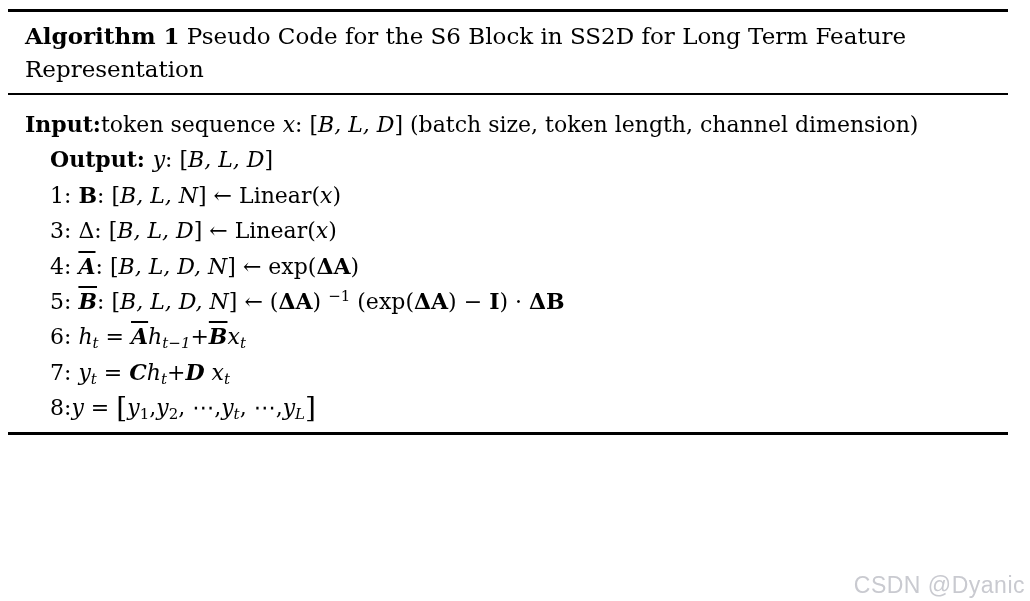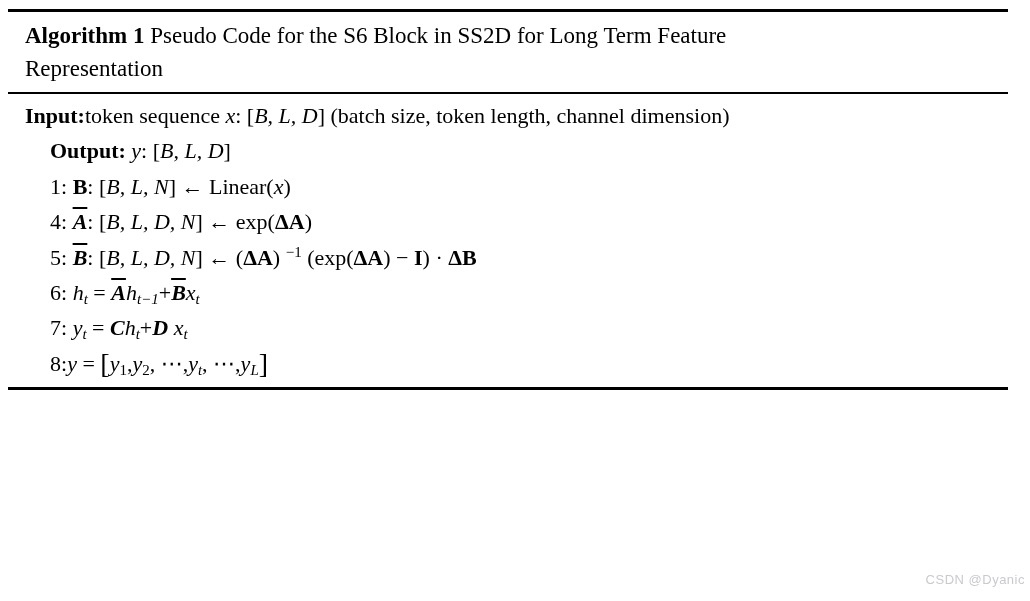--- a/index.html
+++ b/index.html
@@ -13,41 +13,40 @@
     position: relative;
     overflow: hidden;
     font-family: "DejaVu Serif", serif;
     color: #000000;
   }
   .algo-box {
     position: absolute;
     left: 8px;
     top: 9px;
     width: 1000px;
-    font-family: Liberation Serif, serif;
   }
   .rule {
     background: #000000;
     width: 100%;
   }
   .rule.thick { height: 3px; }
   .rule.thin  { height: 2px; }
 
   .title-block {
     font-size: 23px;
     line-height: 33px;
     padding: 7px 0 7px 17px;
     white-space: nowrap;
   }
   .title-bold { font-weight: bold; }
 
   .algo-body {
     font-size: 22px;
     line-height: 35.4px;
-    padding: 4px 0 6px 17px;
+    padding: 12px 0 6px 17px;
   }
   .algo-line {
     white-space: nowrap;
   }
   .ind-1 { padding-left: 25px; }
 
   .seg-n  { font-weight: normal; font-style: normal; }
   .seg-b  { font-weight: bold;   font-style: normal; }
   .seg-i  { font-style: italic; }
   .seg-bi { font-weight: bold; font-style: italic; }
@@ -78,39 +77,40 @@
     font-size: 28px;
     line-height: 1;
     vertical-align: -2px;
   }
 
   .watermark {
     position: absolute;
     right: 5px;
     top: 572px;
     font-family: "Liberation Sans", sans-serif;
-    font-size: 13px;
+    font-size: 23px;
     color: #c9cad0;
     letter-spacing: 0.5px;
   }
 </style>
 </head>
 <body>
 
 <div class="algo-box">
   <div class="rule thick"></div>
 
   <div class="title-block"><span class="title-bold">Algorithm 1</span><span> Pseudo Code for the S6 Block in SS2D for Long Term Feature</span><br><span>Representation</span></div>
 
   <div class="rule thin"></div>
 
   <div class="algo-body" id="algo-body">
       <div class="algo-line ind-0"><span class="seg-b">Input:</span><span class="seg-n">token sequence </span><span class="seg-i">x</span><span class="seg-n">: [</span><span class="seg-i">B, L, D</span><span class="seg-n">] (batch size, token length, channel dimension)</span></div>
       <div class="algo-line ind-1"><span class="seg-b">Output: </span><span class="seg-i">y</span><span class="seg-n">: [</span><span class="seg-i">B, L, D</span><span class="seg-n">]</span></div>
       <div class="algo-line ind-1"><span class="seg-n">1: </span><span class="seg-b">B</span><span class="seg-n">: [</span><span class="seg-i">B, L, N</span><span class="seg-n">] ← Linear(</span><span class="seg-i">x</span><span class="seg-n">)</span></div>
+      <div class="algo-line ind-1"><span class="seg-n">3: Δ: [</span><span class="seg-i">B, L, D</span><span class="seg-n">] ← Linear(</span><span class="seg-i">x</span><span class="seg-n">)</span></div>
       <div class="algo-line ind-1"><span class="seg-n">4: </span><span class="seg-olbi">A</span><span class="seg-n">: [</span><span class="seg-i">B, L, D, N</span><span class="seg-n">] ← exp(</span><span class="seg-b">ΔA</span><span class="seg-n">)</span></div>
       <div class="algo-line ind-1"><span class="seg-n">5: </span><span class="seg-olbi">B</span><span class="seg-n">: [</span><span class="seg-i">B, L, D, N</span><span class="seg-n">] ← (</span><span class="seg-b">ΔA</span><span class="seg-n">) </span><span class="seg-sup">−1</span><span class="seg-n"> (exp(</span><span class="seg-b">ΔA</span><span class="seg-n">) − </span><span class="seg-b">I</span><span class="seg-n">) · </span><span class="seg-b">ΔB</span></div>
       <div class="algo-line ind-1"><span class="seg-n">6: </span><span class="seg-i">h</span><span class="seg-subi">t</span><span class="seg-n"> = </span><span class="seg-olbi">A</span><span class="seg-i">h</span><span class="seg-subi">t−1</span><span class="seg-n">+</span><span class="seg-olbi">B</span><span class="seg-i">x</span><span class="seg-subi">t</span></div>
       <div class="algo-line ind-1"><span class="seg-n">7: </span><span class="seg-i">y</span><span class="seg-subi">t</span><span class="seg-n"> = </span><span class="seg-bi">C</span><span class="seg-i">h</span><span class="seg-subi">t</span><span class="seg-n">+</span><span class="seg-bi">D</span><span class="seg-n"> </span><span class="seg-i">x</span><span class="seg-subi">t</span></div>
       <div class="algo-line ind-1"><span class="seg-n">8:</span><span class="seg-i">y</span><span class="seg-n"> = </span><span class="seg-big">[</span><span class="seg-i">y</span><span class="seg-sub">1</span><span class="seg-n">,</span><span class="seg-i">y</span><span class="seg-sub">2</span><span class="seg-n">, ⋯,</span><span class="seg-i">y</span><span class="seg-subi">t</span><span class="seg-n">, ⋯,</span><span class="seg-i">y</span><span class="seg-subi">L</span><span class="seg-big">]</span></div>
     </div>
 
   <div class="rule thick"></div>
 </div>
 

